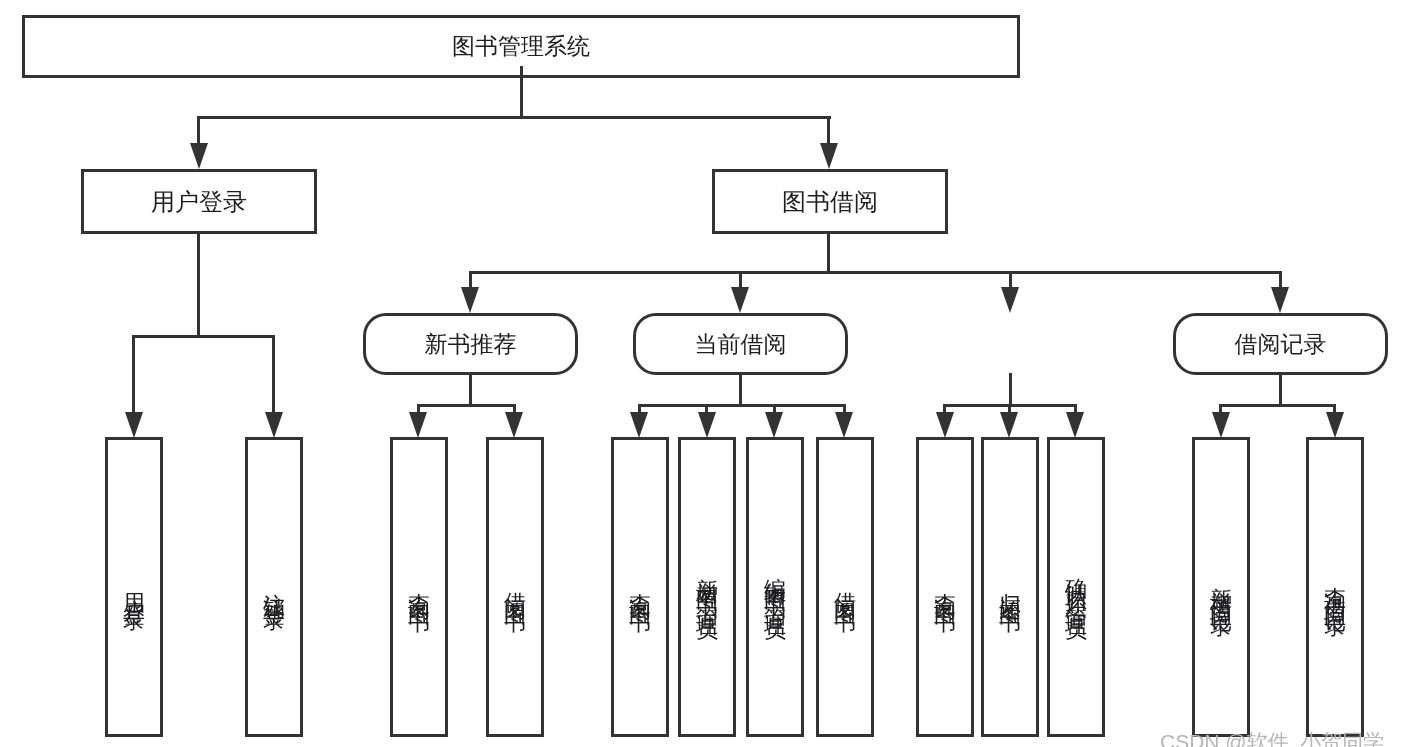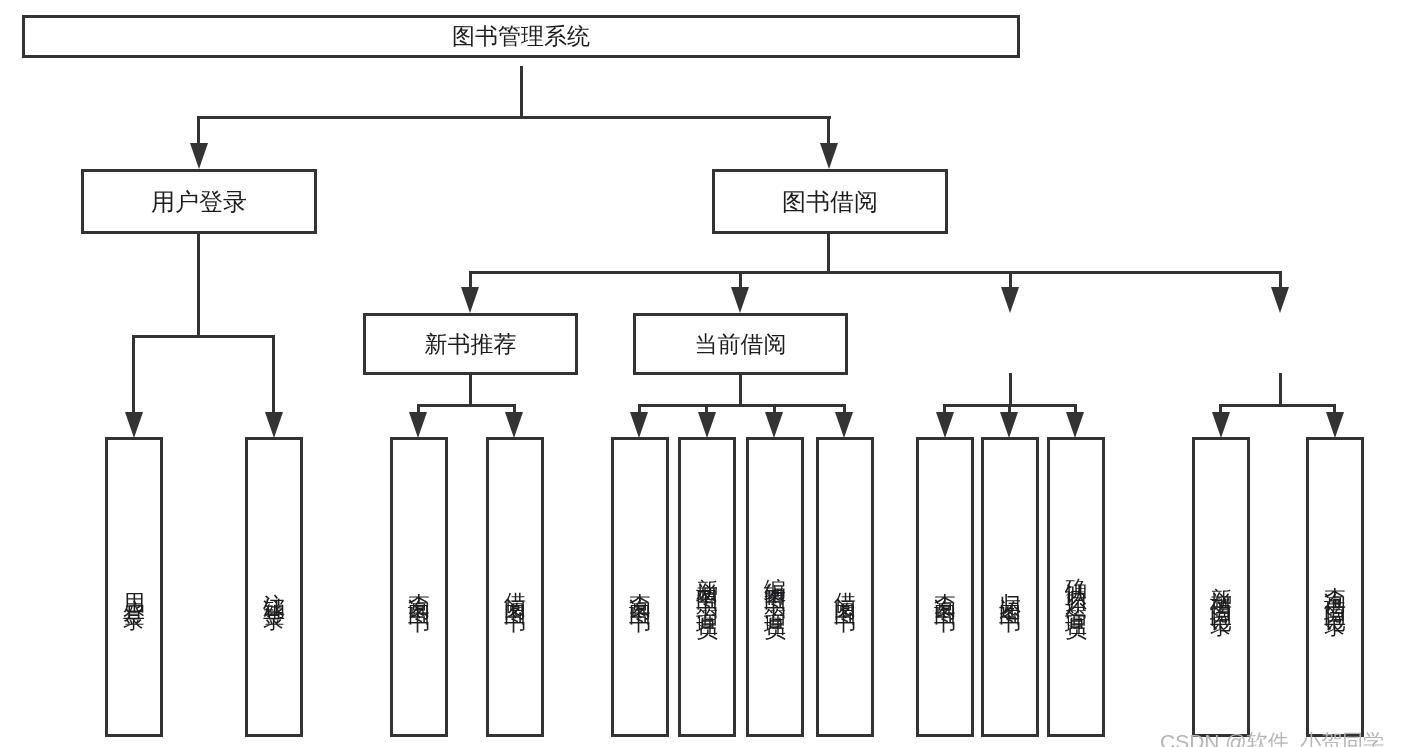--- a/index.html
+++ b/index.html
@@ -11,23 +11,23 @@
     overflow:hidden;
   }
   .node{
     position:absolute;
     box-sizing:border-box;
     border:3px solid #333333;
     background:#ffffff;
     display:flex;align-items:center;justify-content:center;
     color:#1d1d1f;
   }
-  .root{left:22px;top:15px;width:998px;height:43px;font-size:23px;}
+  .root{left:22px;top:15px;width:998px;height:63px;font-size:23px;}
   .l2{top:169px;width:236px;height:65px;font-size:24px;}
-  .mid{top:313px;width:215px;height:62px;font-size:23px;}
+  .mid{top:313px;width:215px;height:62px;font-size:23px;border-radius:23px;}
   .leaf{top:437px;width:58px;height:300px;}
   .vtext{
     writing-mode:vertical-rl;
     text-orientation:mixed;
     font-size:22px;
     letter-spacing:6px;
     line-height:1;
     white-space:nowrap;
   }
   .lv{position:absolute;width:3px;background:#333333;}
@@ -62,20 +62,23 @@
   </div>
   <div class="node l2" style="left:712px;">
     <span>图书借阅</span>
   </div>
 
   <div class="node mid" style="left:363px;">
     <span>新书推荐</span>
   </div>
   <div class="node mid" style="left:633px;">
     <span>当前借阅</span>
+  </div>
+  <div class="node mid" style="left:1173px;">
+    <span>借阅记录</span>
   </div>
 
   <div class="node leaf" style="left:105px;">
     <span class="vtext">用户登录</span>
   </div>
   <div class="node leaf" style="left:245px;">
     <span class="vtext">注销登录</span>
   </div>
   <div class="node leaf" style="left:390px;">
     <span class="vtext">查询图书</span>

